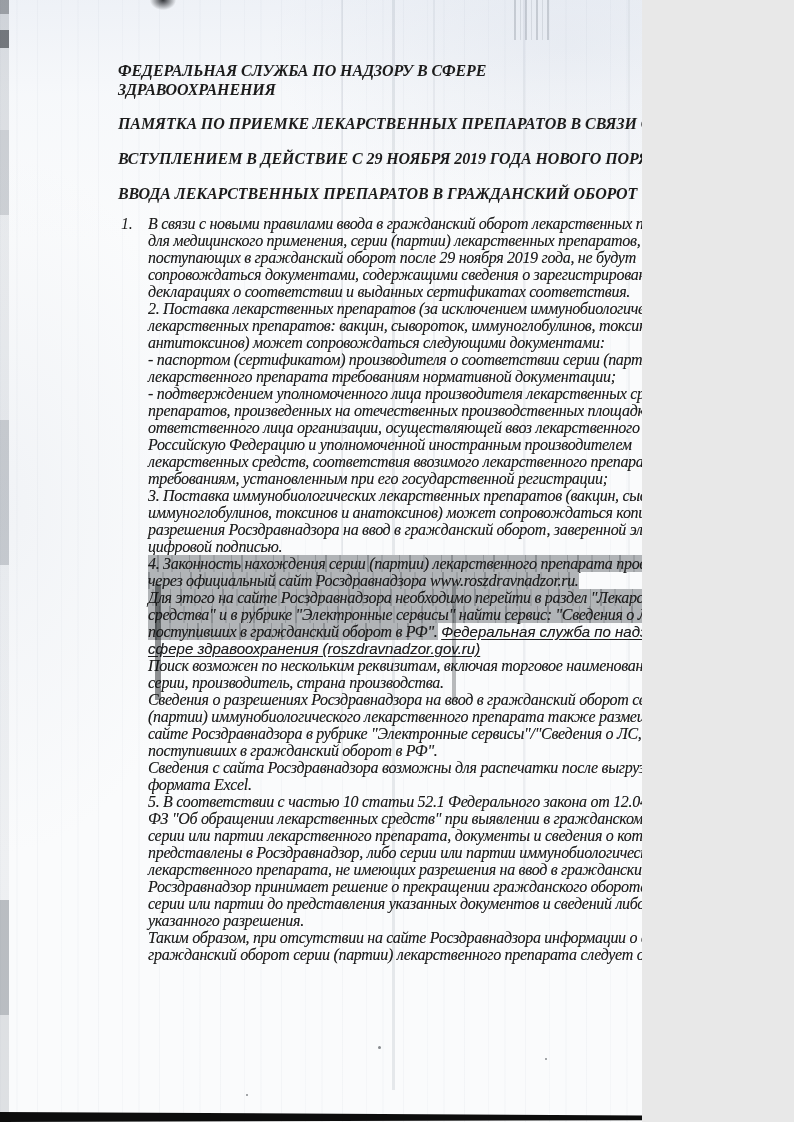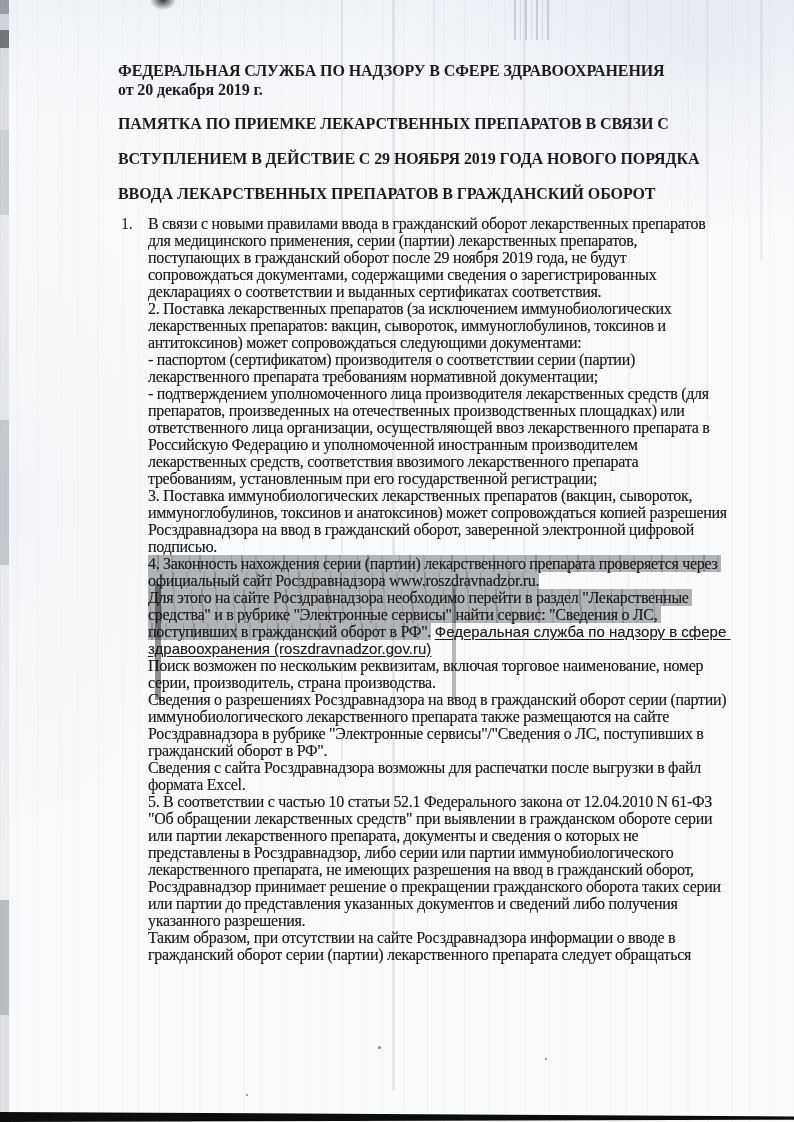--- a/index.html
+++ b/index.html
@@ -1,26 +1,27 @@
 <!DOCTYPE html>
 <html><head>
 <meta charset="utf-8">
 <style>
   html,body{margin:0;padding:0;background:#e8e8e8;}
   .page{
     position:relative;
-    width:794px;height:1122px;
+    width:642px;height:1122px;
     background:
       linear-gradient(180deg, rgba(208,217,233,0.28) 0px, rgba(226,232,243,0.16) 95px, rgba(255,255,255,0) 240px),
       radial-gradient(ellipse 420px 260px at 88% 4%, rgba(198,206,220,0.25), rgba(255,255,255,0) 70%),
       radial-gradient(ellipse 300px 500px at 0% 45%, rgba(205,212,224,0.20), rgba(255,255,255,0) 70%),
       #fafbfc;
     overflow:hidden;
     font-family:"Liberation Serif", serif;
     color:#1c1c1c;
+    font-style:italic;
   }
   
   .page-streaks{
     position:absolute;inset:0;z-index:1;pointer-events:none;
     background-image:
       repeating-linear-gradient(90deg, rgba(125,140,165,0.045) 0 1px, transparent 1px 16px,
         rgba(125,140,165,0.03) 16px 18px, transparent 18px 37px,
         rgba(110,125,150,0.05) 37px 38px, transparent 38px 61px);
   }
   .streak{position:absolute;top:0;z-index:1;pointer-events:none;}
@@ -113,21 +114,20 @@
   <div class="streak s4"></div>
   <div class="streak s5"></div>
   <div class="streak s6"></div>
   <div class="streak s7"></div>
   <div class="left-strip"></div>
   <div class="top-smudge"></div>
   <div class="top-streak-cluster"></div>
 
   <div class="doc-header">
     <div>ФЕДЕРАЛЬНАЯ СЛУЖБА ПО НАДЗОРУ В СФЕРЕ ЗДРАВООХРАНЕНИЯ</div>
-    <div>от 20 декабря 2019 г.</div>
   </div>
 
   <div class="doc-title">ПАМЯТКА ПО ПРИЕМКЕ ЛЕКАРСТВЕННЫХ ПРЕПАРАТОВ В СВЯЗИ С
 ВСТУПЛЕНИЕМ В ДЕЙСТВИЕ С 29 НОЯБРЯ 2019 ГОДА НОВОГО ПОРЯДКА
 ВВОДА ЛЕКАРСТВЕННЫХ ПРЕПАРАТОВ В ГРАЖДАНСКИЙ ОБОРОТ</div>
 
   <div class="list-marker">1.</div>
 
   <div class="doc-body"><span>В связи с новыми правилами ввода в гражданский оборот лекарственных препаратов для медицинского применения, серии (партии) лекарственных препаратов, поступающих в гражданский оборот после 29 ноября 2019 года, не будут сопровождаться документами, содержащими сведения о зарегистрированных декларациях о соответствии и выданных сертификатах соответствия.
 2. Поставка лекарственных препаратов (за исключением иммунобиологических лекарственных препаратов: вакцин, сывороток, иммуноглобулинов, токсинов и антитоксинов) может сопровождаться следующими документами:

